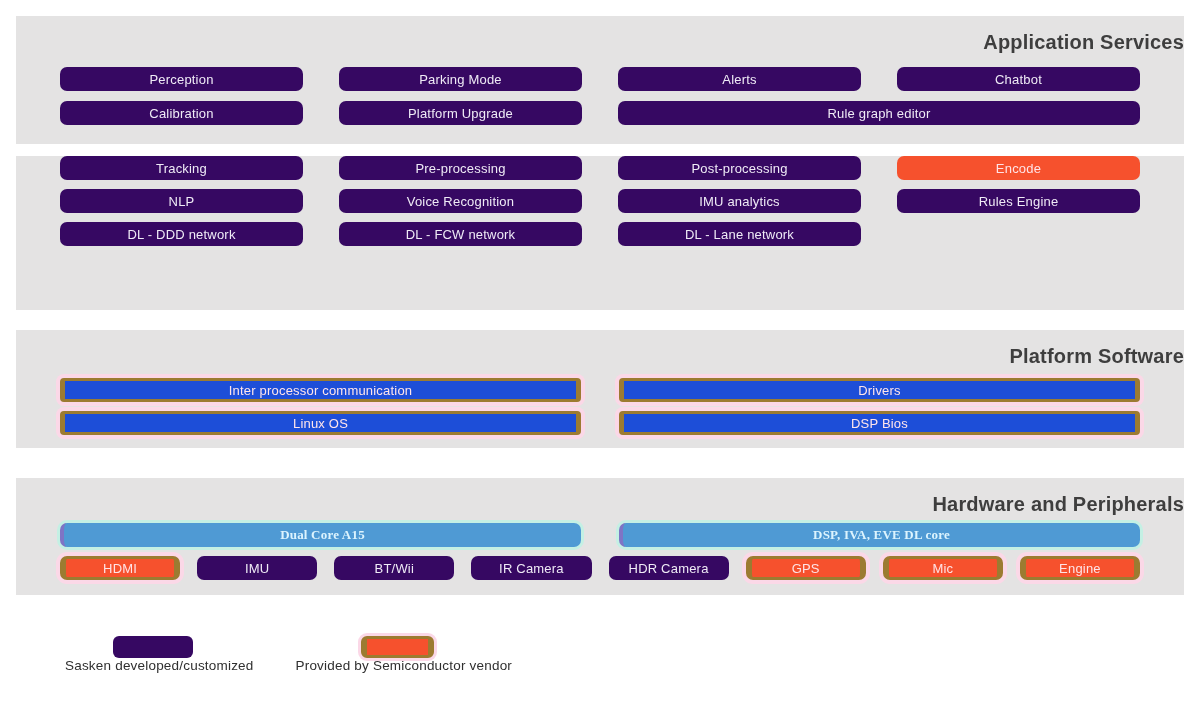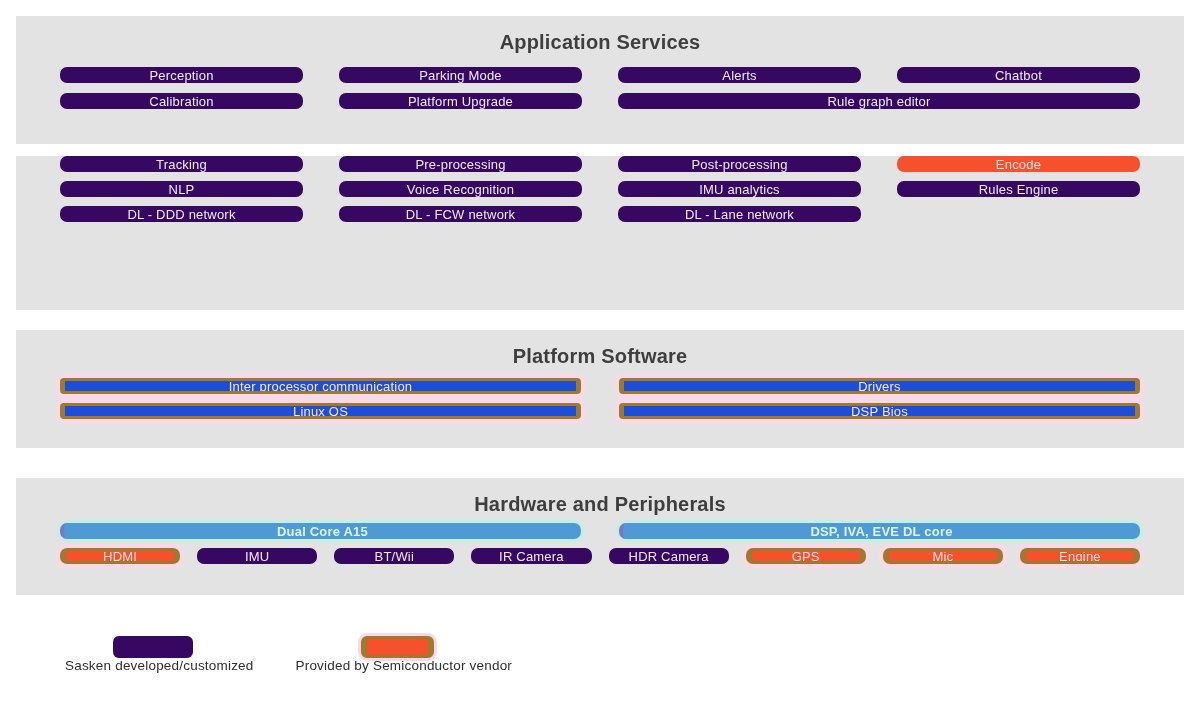--- a/index.html
+++ b/index.html
@@ -17,38 +17,38 @@
   .band-1 { margin-top: 16px; height: 128px; }
   .band-2 { margin-top: 12px; height: 154px; }
   .band-3 { margin-top: 20px; height: 118px; }
   .band-4 { margin-top: 30px; height: 117px; }
 
   .band h2 {
     margin: 0;
     padding-top: 13px;
     font-size: 20px;
     line-height: 26px;
-    text-align: center;
+    text-align: right;
     font-weight: 700;
     color: #3E3E3E;
     letter-spacing: 0.2px;
   }
 
   .grid {
     margin: 0 44px;
     display: grid;
   }
   .grid-app   { grid-template-columns: repeat(4, 1fr); column-gap: 36px; row-gap: 10px; margin-top: 12px; }
   .grid-mid   { grid-template-columns: repeat(4, 1fr); column-gap: 36px; row-gap: 9px;  margin-top: 5px; }
   .grid-plat  { grid-template-columns: 1fr 1fr; column-gap: 38px; row-gap: 9px; margin-top: 9px; }
-  .grid-cores { grid-template-columns: 1fr 1fr; column-gap: 38px; margin-top: 6px; }
+  .grid-cores { grid-template-columns: 1fr 1fr; column-gap: 38px; margin-top: 6px; font-family: Liberation Serif, serif; }
   .grid-periph{ grid-template-columns: repeat(8, 1fr); column-gap: 17px; margin-top: 9px; }
 
   .btn {
-    height: 16px;
+    height: 24px;
     border-radius: 7px;
     display: flex;
     align-items: center;
     justify-content: center;
     font-size: 13px;
     letter-spacing: 0.2px;
     white-space: nowrap;
     overflow: hidden;
   }
   .purple {

